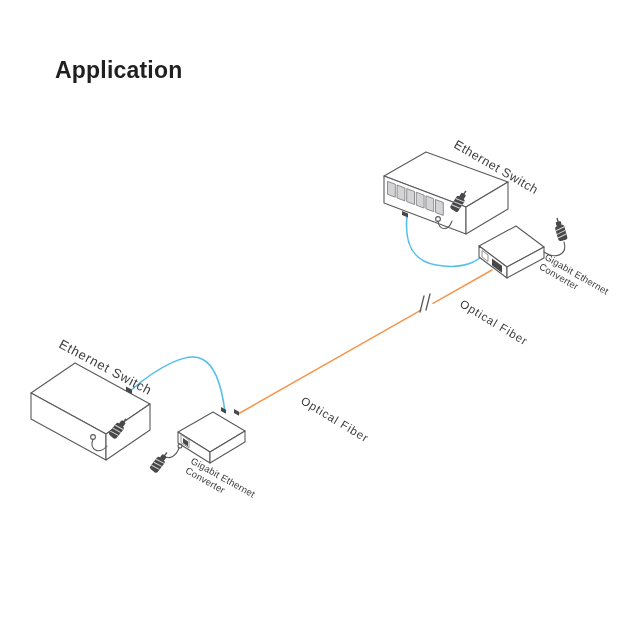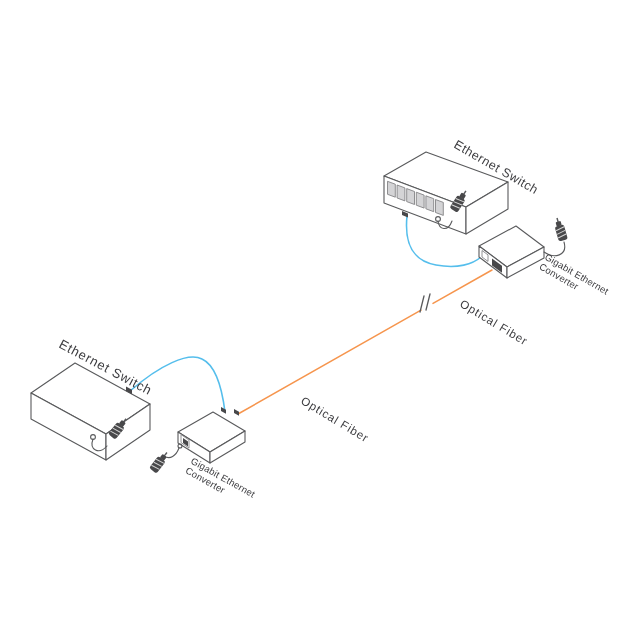--- a/index.html
+++ b/index.html
@@ -43,20 +43,21 @@
   }
   .lbl-big   { font-size: 13px; letter-spacing: 0.8px; }
   .lbl-sm    { font-size: 9.5px; letter-spacing: 0.2px; }
   .lbl-fiber { font-size: 11.5px; letter-spacing: 0.9px; }
 </style>
 </head>
 <body>
 
 <div class="canvas">
 
+  <h1 class="page-title">Application</h1>
 
   <svg class="diagram" width="640" height="640" viewBox="0 0 640 640" xmlns="http://www.w3.org/2000/svg" xmlns:xlink="http://www.w3.org/1999/xlink">
 
     <defs>
       <g id="plug">
         <path d="M0,-14.5 L0,-10" stroke="#595a5c" stroke-width="1.5" fill="none"></path>
         <rect x="-2.6" y="-10.8" width="5.2" height="4.6" rx="1" fill="#48484a"></rect>
         <rect x="-4.7" y="-6.6" width="9.4" height="15.2" rx="2.4" fill="#48484a"></rect>
         <line x1="-4.4" y1="-2.6" x2="4.4" y2="-4.2" stroke="#d6d6d6" stroke-width="1"></line>
         <line x1="-4.4" y1="1.2" x2="4.4" y2="-0.4" stroke="#d6d6d6" stroke-width="1"></line>

